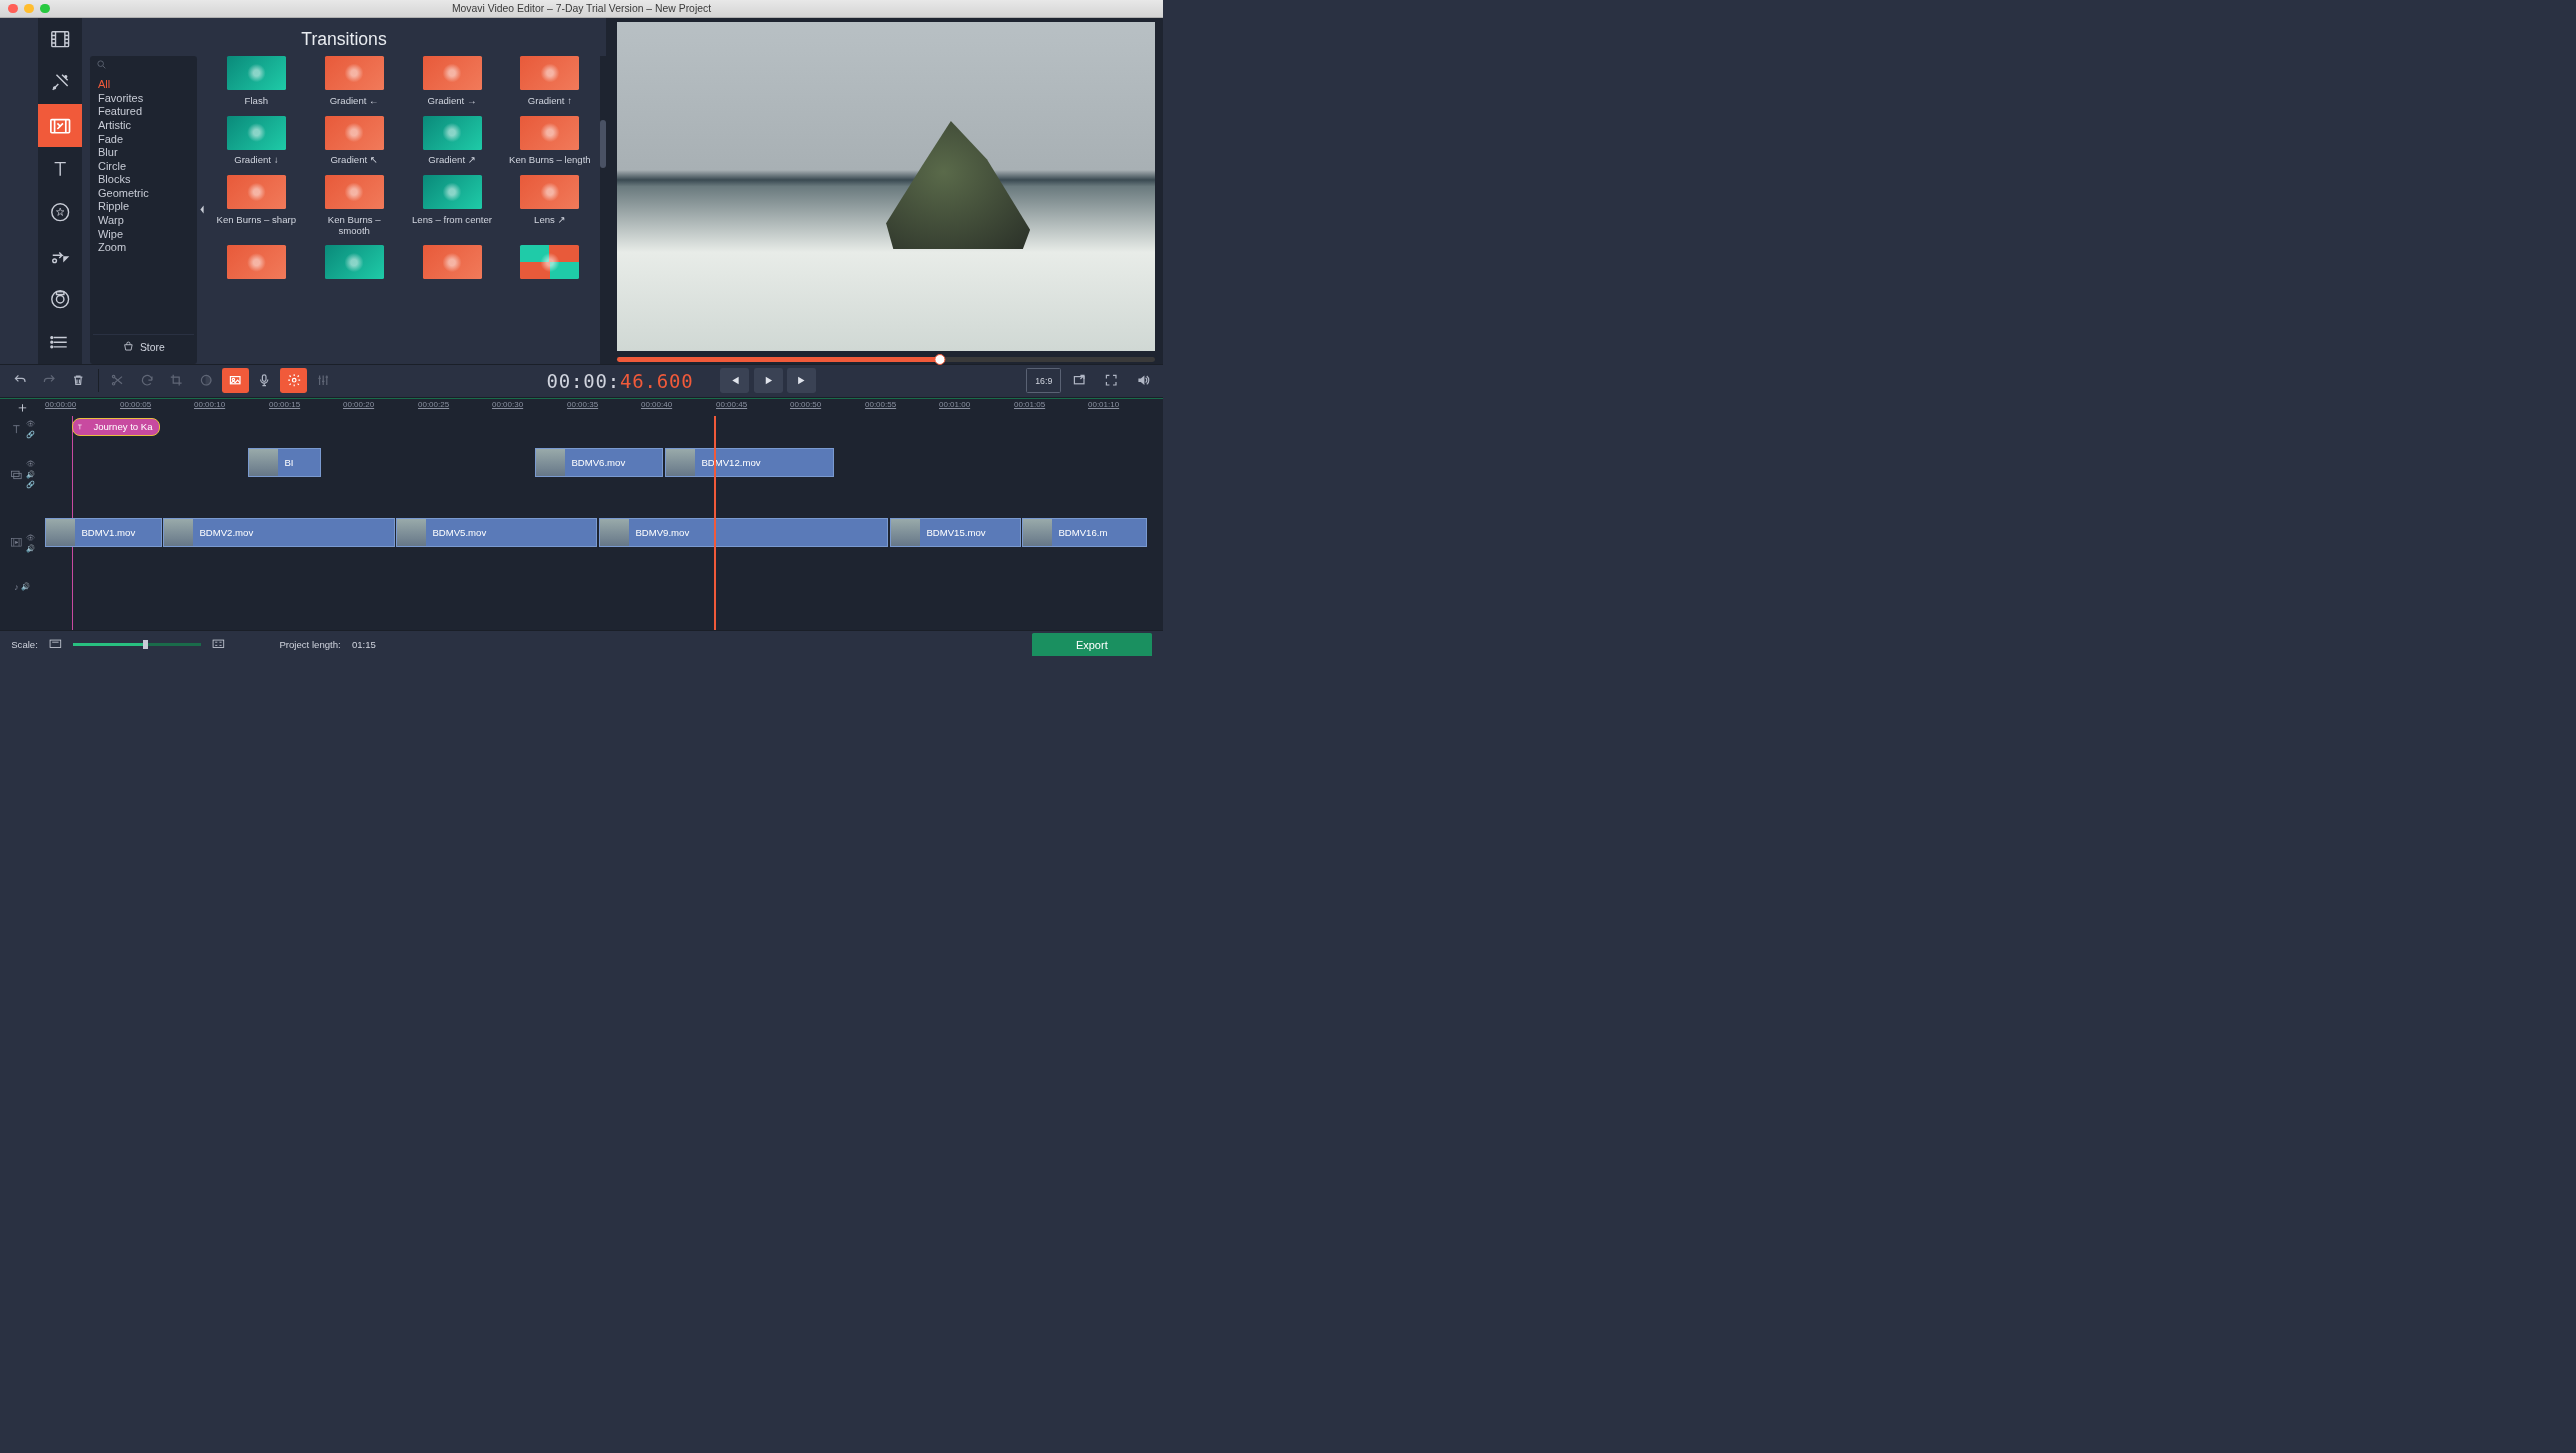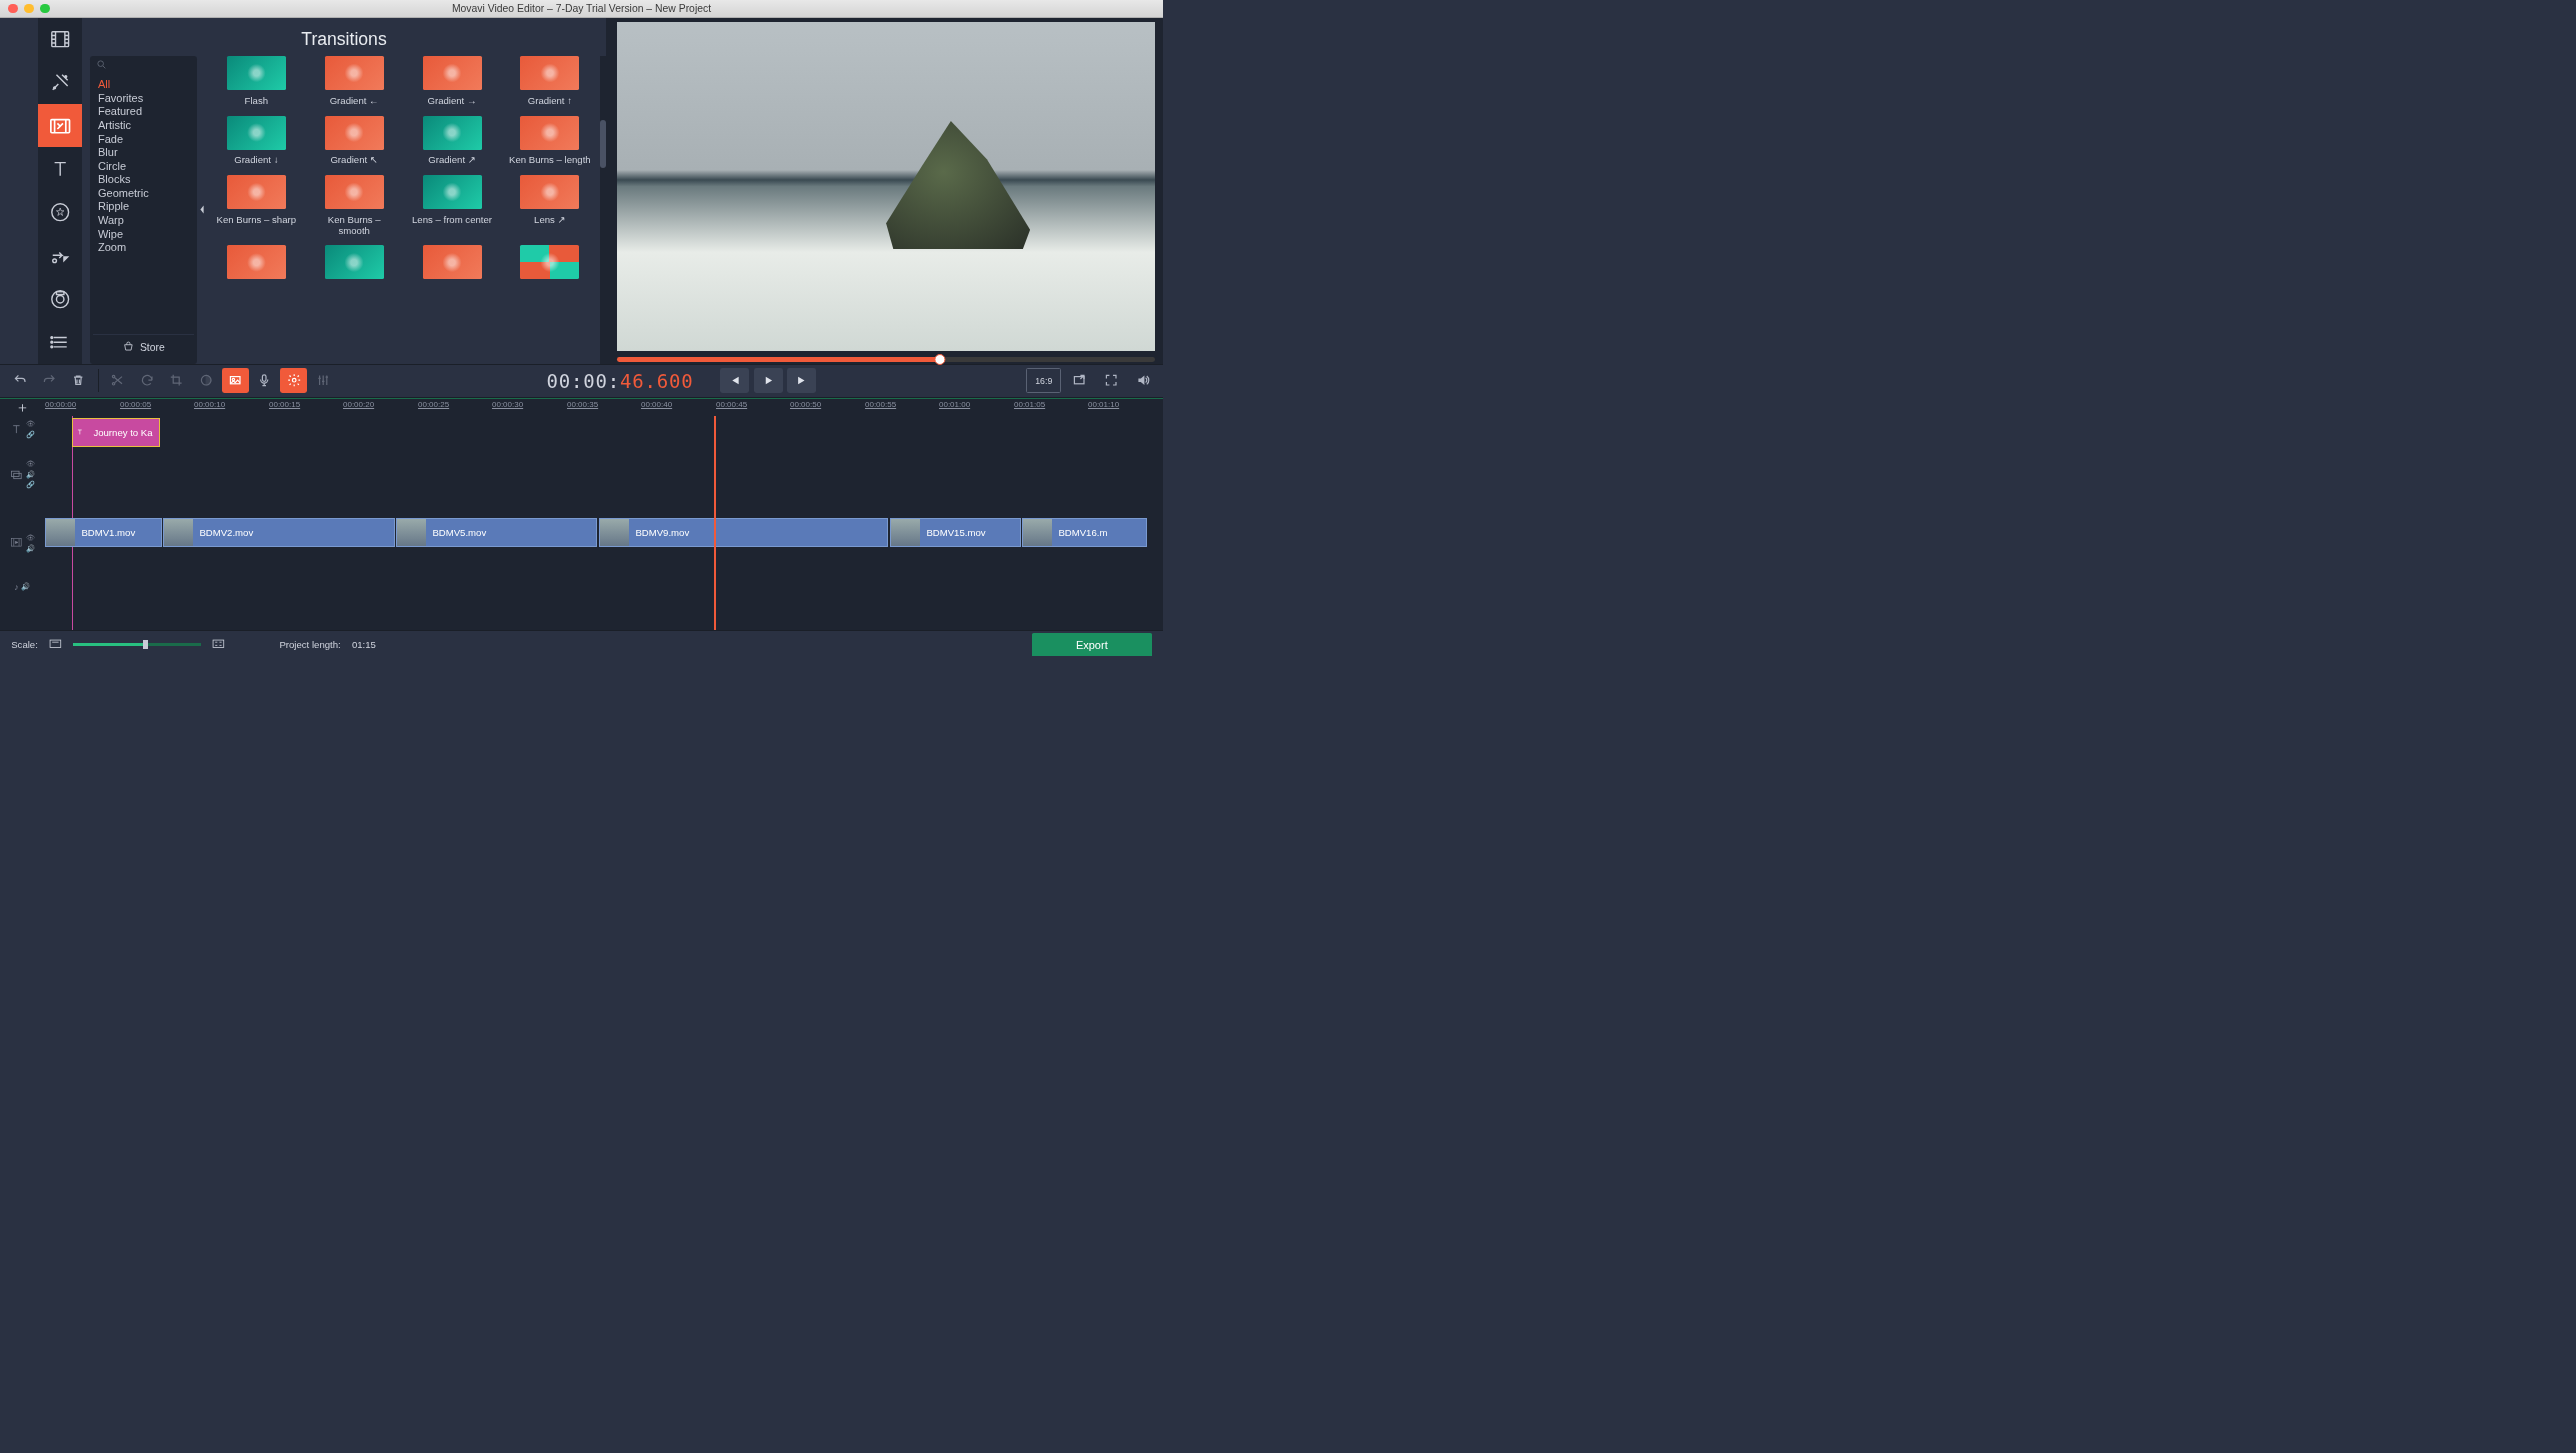--- a/index.html
+++ b/index.html
@@ -223,21 +223,21 @@
 .overlay-lane{ top:32px; height:62px;}
 .video-lane{ top:102px; height:69px;}
 
 .clip {
   position:absolute; top:0; height:29px;
   background: #5a7ab8; border:0.8px solid #7a9ad0;
   display:flex; align-items:center;
   color:#fff; font-size:9.6px;
   overflow:hidden;
 }
-.clip.title-clip{ background:#c84aa0; border-color:#e8c040; height:29px; top:1.6px;}
+.clip.title-clip{ background:#c84aa0; border-color:#e8c040; height:18px; top:1.6px;border-radius:8px;}
 .clip-thumb{ width:29px; height:27px; background: linear-gradient(#9aa, #678); flex-shrink:0;}
 .clip-label{ padding:0 6.4px; white-space:nowrap;}
 .playhead{
   position:absolute; top:0; bottom:0; width:1.6px; background:#f15a3a;
   z-index:10;
 }
 .playhead::before{
   content:""; position:absolute; top:-4.8px; left:-3.2px;
   border:4px solid transparent; border-top-color:#f15a3a;
 }
@@ -633,20 +633,34 @@
       <div class="marker-line" id="marker-line" style="left: 27px;"></div>
       <div class="playhead" id="playhead" style="left: 669px;"></div>
       <div class="track-lane title-lane" id="title-lane">
           <div class="clip title-clip" style="left: 27px; width: 88px;">
             <svg width="14.4" height="14.4" viewBox="0 0 24 24" fill="none" stroke="#fff" stroke-width="2" style="margin:0 3.2px">
               <path d="M6 5h12M12 5v14"></path>
             </svg>
             <span class="clip-label">Journey to Ka</span>
           </div>
         </div>
+      <div class="track-lane overlay-lane" id="overlay-lane">
+          <div class="clip" style="left: 203px; width: 73px;">
+            <div class="clip-thumb"></div>
+            <span class="clip-label">BI</span>
+          </div>
+          <div class="clip" style="left: 490px; width: 128px;">
+            <div class="clip-thumb"></div>
+            <span class="clip-label">BDMV6.mov</span>
+          </div>
+          <div class="clip" style="left: 620px; width: 169px;">
+            <div class="clip-thumb"></div>
+            <span class="clip-label">BDMV12.mov</span>
+          </div>
+        </div>
       <div class="track-lane video-lane" id="video-lane">
           <div class="clip" style="left: 0px; width: 117px;">
             <div class="clip-thumb"></div>
             <span class="clip-label">BDMV1.mov</span>
           </div>
           <div class="clip" style="left: 118px; width: 232px;">
             <div class="clip-thumb"></div>
             <span class="clip-label">BDMV2.mov</span>
           </div>
           <div class="clip" style="left: 351px; width: 201px;">

